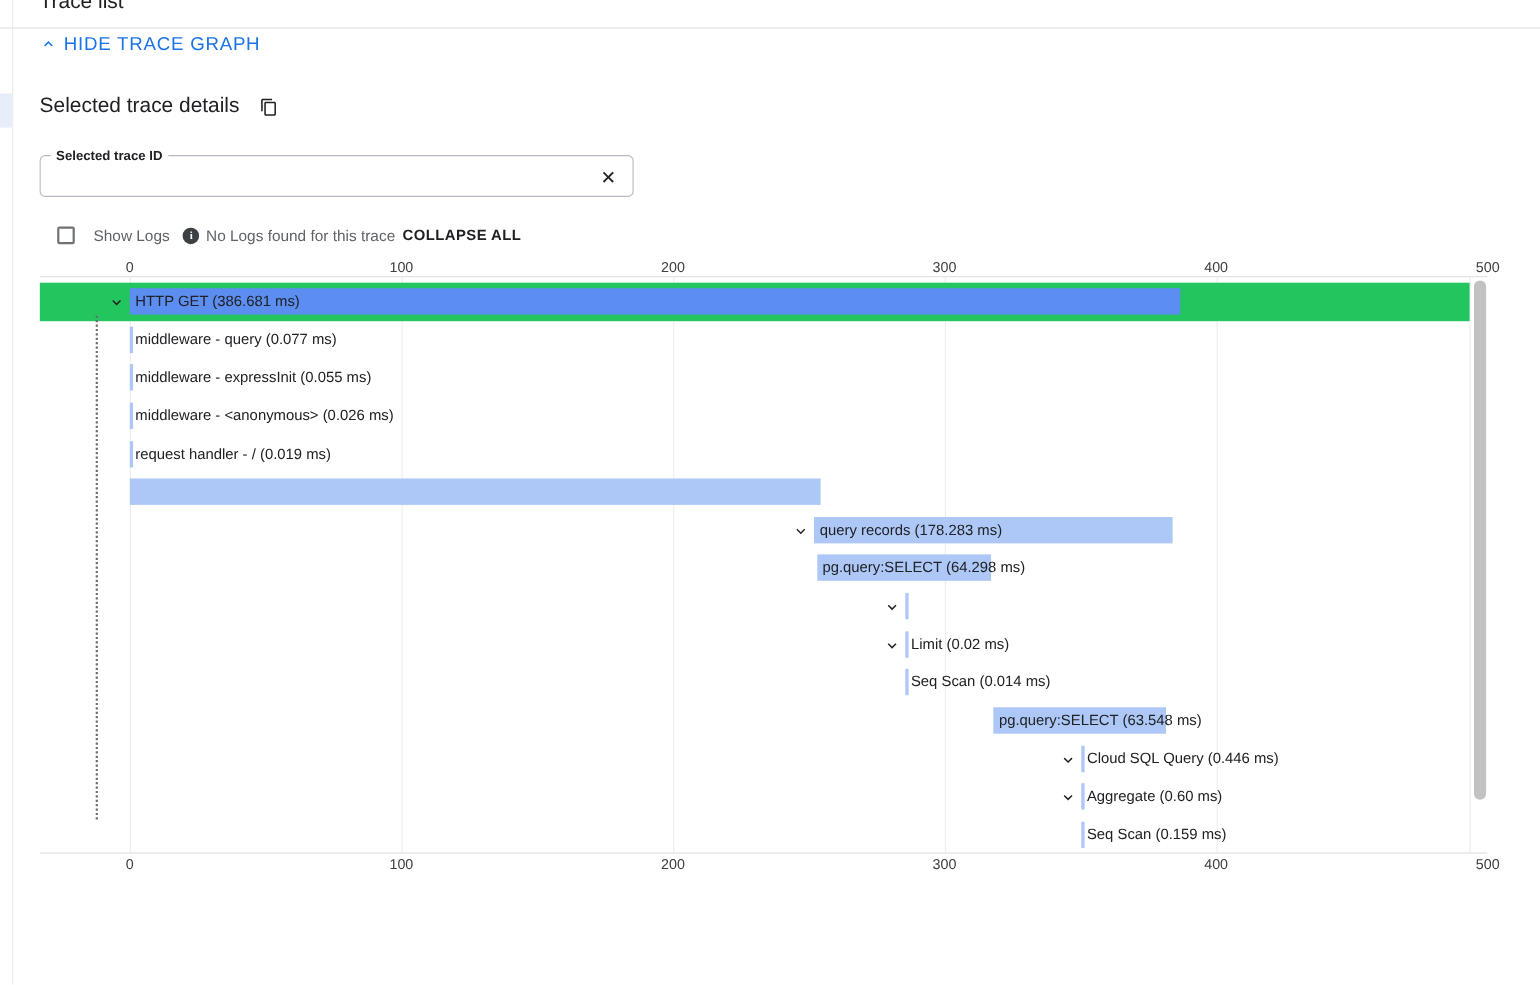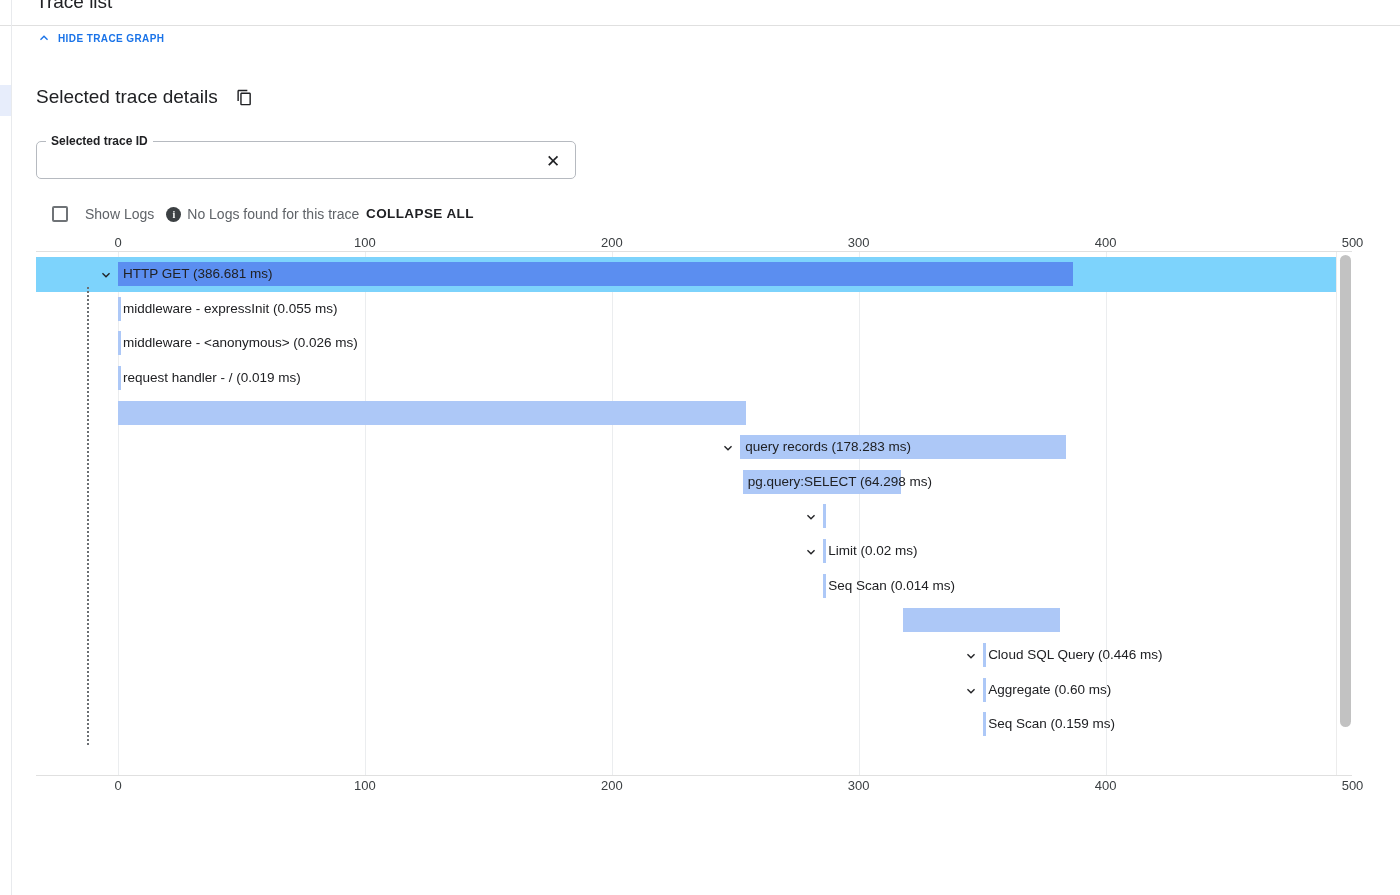--- a/index.html
+++ b/index.html
@@ -6,21 +6,21 @@
   html,body { width:1400px; height:895px; background:#fff; overflow:hidden;
     font-family:"Liberation Sans", sans-serif; color:#202124; }
   body { position:relative; }
 
   .page-title { position:absolute; left:36px; top:-9px; font-size:19px; font-weight:500; }
   .top-divider { position:absolute; left:0; top:25px; width:1400px; height:1px; background:#e0e0e0; }
   .left-border { position:absolute; left:11px; top:0; width:1px; height:895px; background:#e8eaed; }
   .left-strip { position:absolute; left:0; top:85px; width:11px; height:31px; background:#e7edfb; }
 
   .hide-graph { position:absolute; left:36px; top:30px; display:flex; align-items:center; gap:6px;
-    color:#1a73e8; font-size:10px; font-weight:700; letter-spacing:.04em; cursor:pointer; }
+    color:#1a73e8; font-size:17px; font-weight:400; letter-spacing:.04em; cursor:pointer; }
   .hide-graph svg { display:block; }
 
   .section-title { position:absolute; left:36px; top:86px; font-size:19px; font-weight:400;
     display:flex; align-items:center; gap:18px; }
   .copy-btn { display:inline-flex; cursor:pointer; }
 
   .field { position:absolute; left:36px; top:141px; width:540px; height:38px;
     border:1px solid #b6bac0; border-radius:5px; background:#fff; }
   .field-label { position:absolute; left:9px; top:-8px; background:#fff; padding:0 5px;
     font-size:12px; font-weight:700; color:#202124; }
@@ -46,21 +46,21 @@
   .axis-labels span { position:absolute; transform:translateX(-50%); }
   .axis-line { position:absolute; left:36px; width:1316px; height:1px; background:#e0e0e0; }
   .axis-line.top { top:251px; }
   .axis-line.bottom { top:775px; }
 
   .plot { position:absolute; left:36px; top:252px; width:1301px; height:523px; overflow:hidden;
     border-right:1px solid #ececec; }
   .gridline { position:absolute; top:0; width:1px; height:523px; background:#ebedef; }
   .rows { position:absolute; left:0; top:5px; width:1301px; }
   .row { position:relative; height:34.65px; }
-  .row.selected { background:#7dd3fc; }
+  .row.selected { background:#22c55e; }
   .bar { position:absolute; top:5px; height:24px; }
   .bar-label { position:absolute; top:0; height:34.65px; line-height:34.65px;
     font-size:13.5px; color:#202124; white-space:nowrap; }
   .chev { position:absolute; top:10px; width:16px; height:16px; cursor:pointer; }
   .connector { position:absolute; left:51px; top:35px; width:0; height:458px;
     border-left:2px dotted #6b6f73; }
 
   .vscrollbar { position:absolute; left:1340px; top:255px; width:11px; height:472px;
     background:#c2c2c2; border-radius:7px; cursor:pointer; }
 </style>
@@ -126,20 +126,24 @@
   <div class="rows" id="rows">
       <div class="row selected">
         <span class="chev" style="left: 62px;"><svg width="16" height="16" viewBox="0 0 24 24">
             <path d="M7.41 8.59 12 13.17l4.59-4.58L18 10l-6 6-6-6z" fill="#202124"></path>
           </svg></span>
         <div class="bar" style="left: 82px; width: 954.715px; background: rgb(91, 142, 240);"></div>
         <span class="bar-label" style="left: 87px;">HTTP GET (386.681 ms)</span>
       </div>
       <div class="row">
         <div class="bar" style="left: 82px; width: 2.5px; background: rgb(173, 200, 247);"></div>
+        <span class="bar-label" style="left: 87px;">middleware - query (0.077 ms)</span>
+      </div>
+      <div class="row">
+        <div class="bar" style="left: 82px; width: 2.5px; background: rgb(173, 200, 247);"></div>
         <span class="bar-label" style="left: 87px;">middleware - expressInit (0.055 ms)</span>
       </div>
       <div class="row">
         <div class="bar" style="left: 82px; width: 2.5px; background: rgb(173, 200, 247);"></div>
         <span class="bar-label" style="left: 87px;">middleware - &lt;anonymous&gt; (0.026 ms)</span>
       </div>
       <div class="row">
         <div class="bar" style="left: 82px; width: 2.5px; background: rgb(173, 200, 247);"></div>
         <span class="bar-label" style="left: 87px;">request handler - / (0.019 ms)</span>
       </div>
@@ -169,20 +173,21 @@
           </svg></span>
         <div class="bar" style="left: 787.146px; width: 2.5px; background: rgb(173, 200, 247);"></div>
         <span class="bar-label" style="left: 792.146px;">Limit (0.02 ms)</span>
       </div>
       <div class="row">
         <div class="bar" style="left: 787.146px; width: 2.5px; background: rgb(173, 200, 247);"></div>
         <span class="bar-label" style="left: 792.146px;">Seq Scan (0.014 ms)</span>
       </div>
       <div class="row">
         <div class="bar" style="left: 867.142px; width: 156.9px; background: rgb(173, 200, 247);"></div>
+        <span class="bar-label" style="left: 872.142px;">pg.query:SELECT (63.548 ms)</span>
       </div>
       <div class="row">
         <span class="chev" style="left: 927.138px;"><svg width="16" height="16" viewBox="0 0 24 24">
             <path d="M7.41 8.59 12 13.17l4.59-4.58L18 10l-6 6-6-6z" fill="#202124"></path>
           </svg></span>
         <div class="bar" style="left: 947.138px; width: 2.5px; background: rgb(173, 200, 247);"></div>
         <span class="bar-label" style="left: 952.138px;">Cloud SQL Query (0.446 ms)</span>
       </div>
       <div class="row">
         <span class="chev" style="left: 927.138px;"><svg width="16" height="16" viewBox="0 0 24 24">

